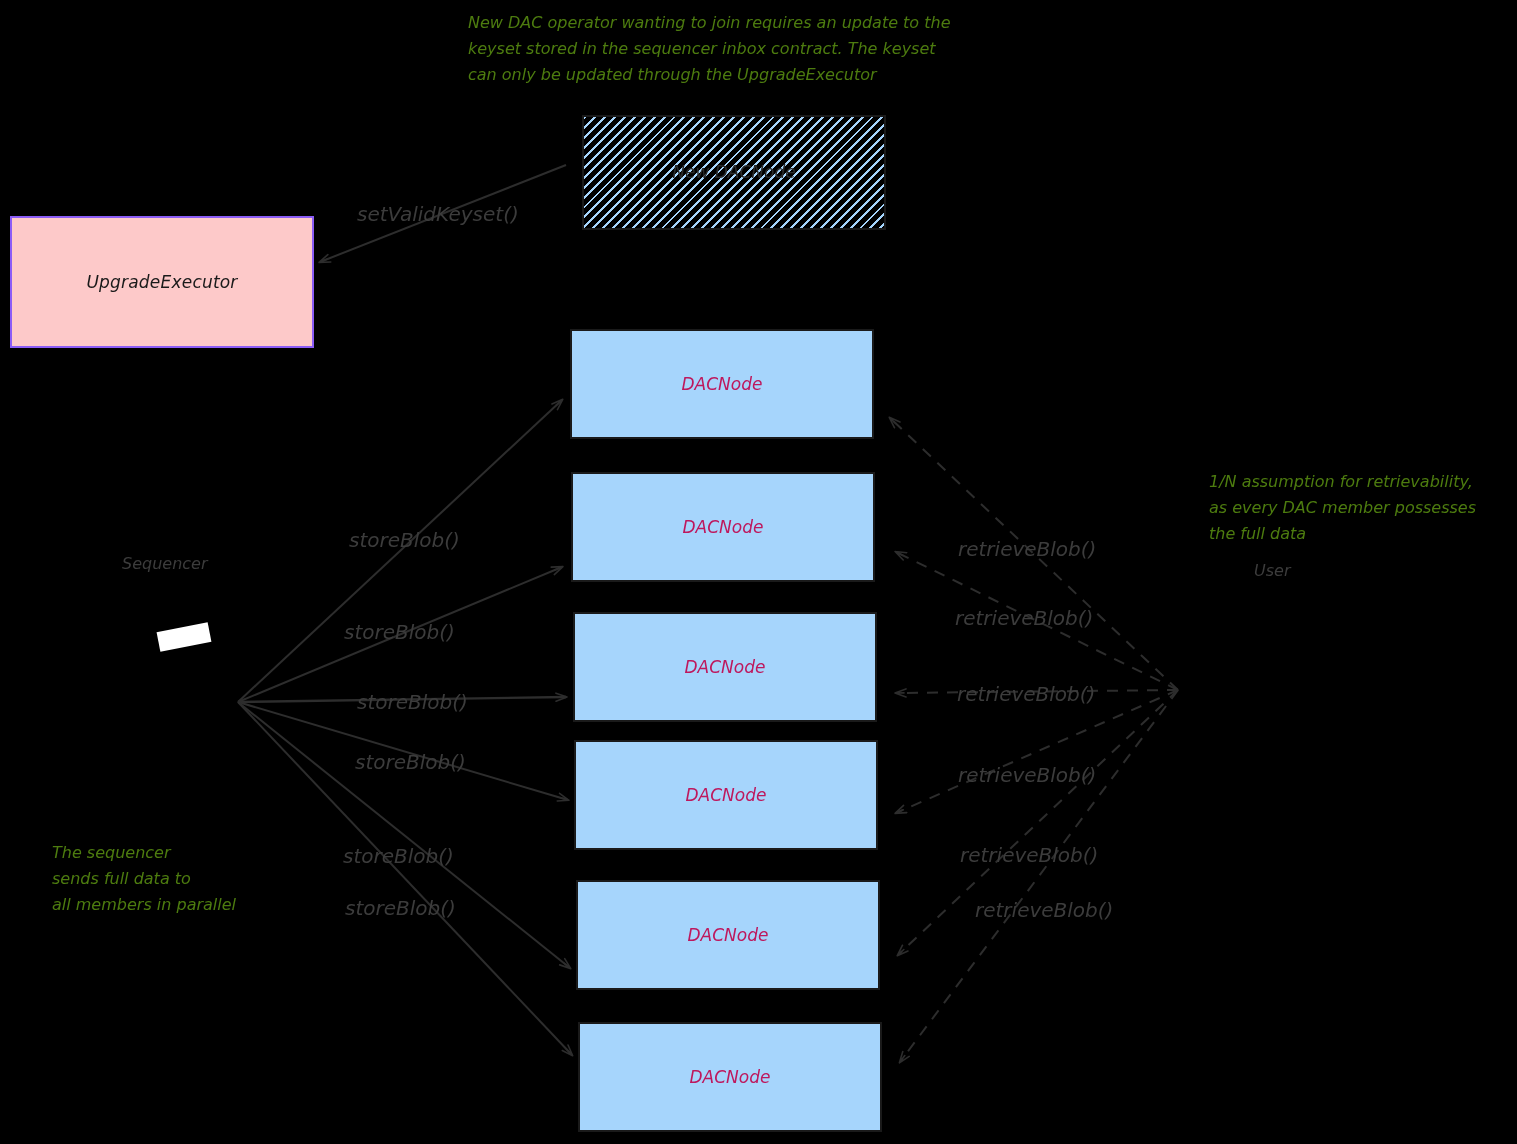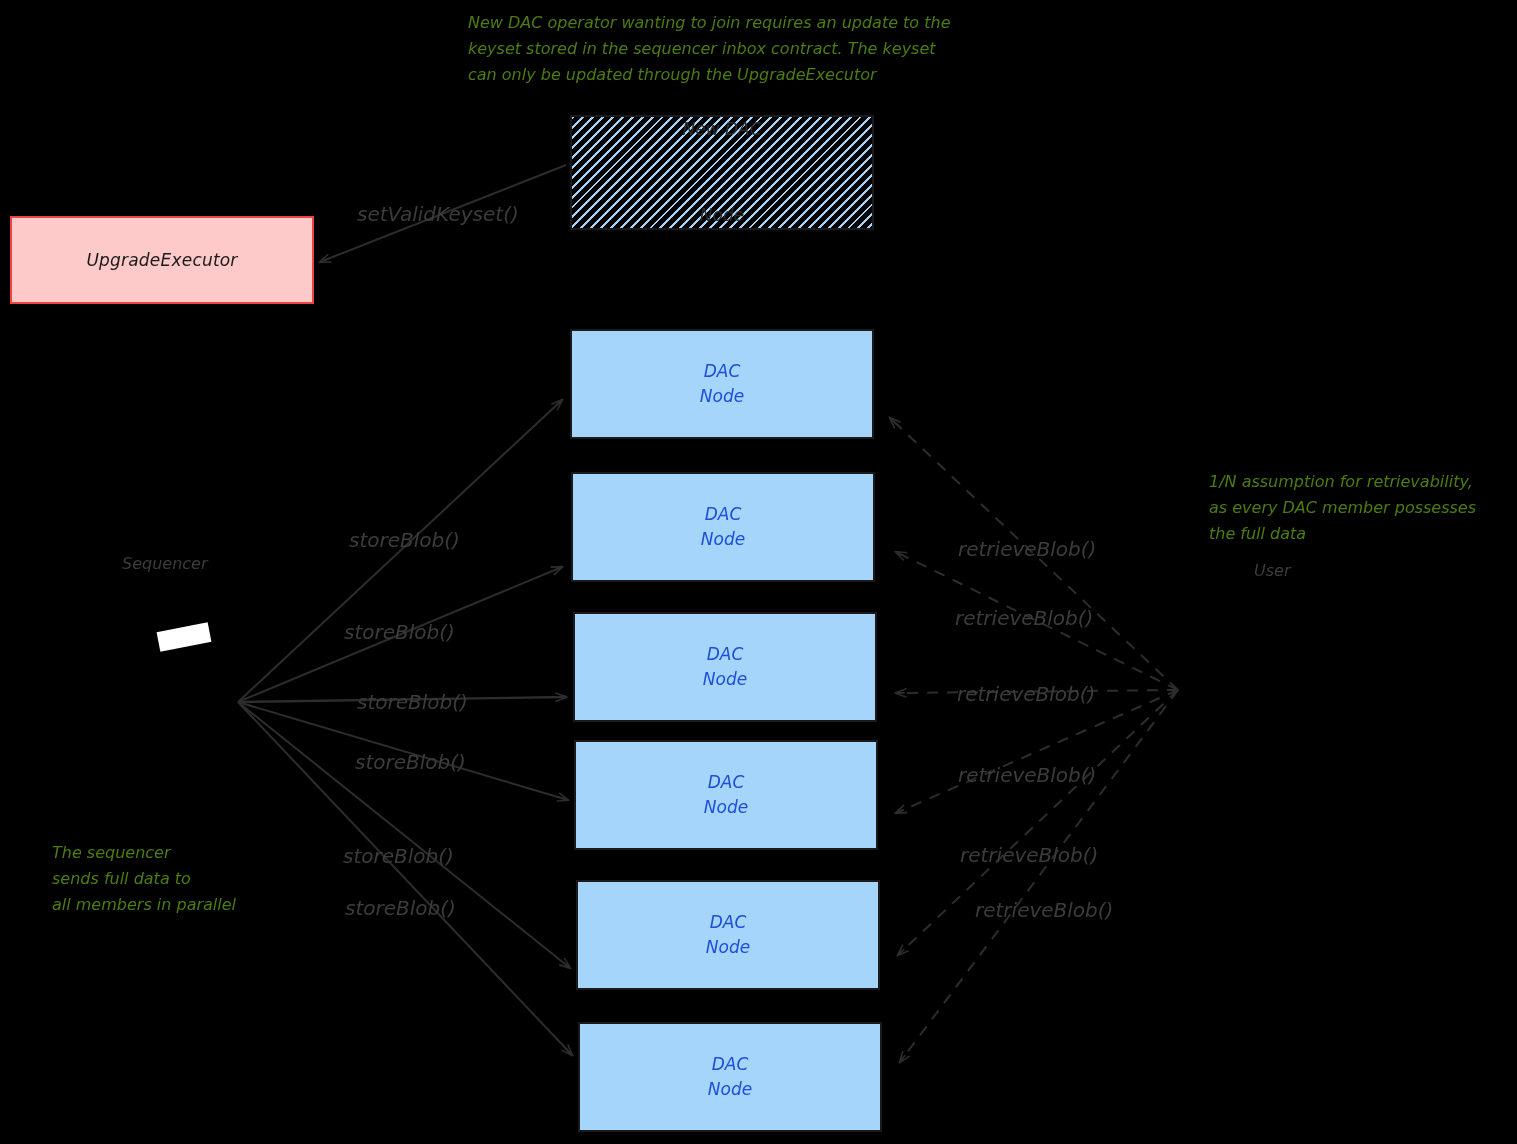--- a/index.html
+++ b/index.html
@@ -22,67 +22,67 @@
     width: 1517px;
     height: 1144px;
     pointer-events: none;
   }
   .node-box {
     position: absolute;
     background: #a6d5fc;
     border: 2px solid #1a1a1a;
     box-sizing: border-box;
     display: flex;
-    flex-direction: column;
+    flex-direction: row;
     align-items: center;
     justify-content: center;
-    color: #1d4ed8;
+    color: #be185d;
     font-family: "DejaVu Sans", sans-serif;
     font-size: 17px;
     font-style: italic;
     line-height: 1.45;
   }
   .node-box .ln { display:block; text-align:center; white-space:nowrap; }
 
   .upgrade-box {
     position: absolute;
     left: 10px;
     top: 216px;
     width: 304px;
-    height: 88px;
+    height: 132px;
     background: #fdc9c9;
-    border: 2px solid #ef4444;
+    border: 2px solid #8b5cf6;
     box-sizing: border-box;
     display: flex;
     align-items: center;
     justify-content: center;
     color: #1a1a1a;
     font-size: 17px;
     font-style: italic;
     letter-spacing: 0.2px;
   }
 
   .hatch-box {
     position: absolute;
-    left: 570px;
+    left: 582px;
     top: 115px;
     width: 304px;
     height: 115px;
     border: 2px solid #1a1a1a;
     box-sizing: border-box;
     background-color: #000000;
     background-image: repeating-linear-gradient(
       135deg,
       #a6d5fc 0px, #a6d5fc 2px,
       #000000 2px, #000000 7px
     );
     display: flex;
-    flex-direction: column;
+    flex-direction: row;
     align-items: center;
-    justify-content: space-between;
+    justify-content: center;
   }
   .hatch-box .ln {
     display: block;
     color: #2a2a2a;
     font-size: 17px;
     font-style: italic;
     line-height: 1.45;
     text-align: center;
     white-space: nowrap;
   }

